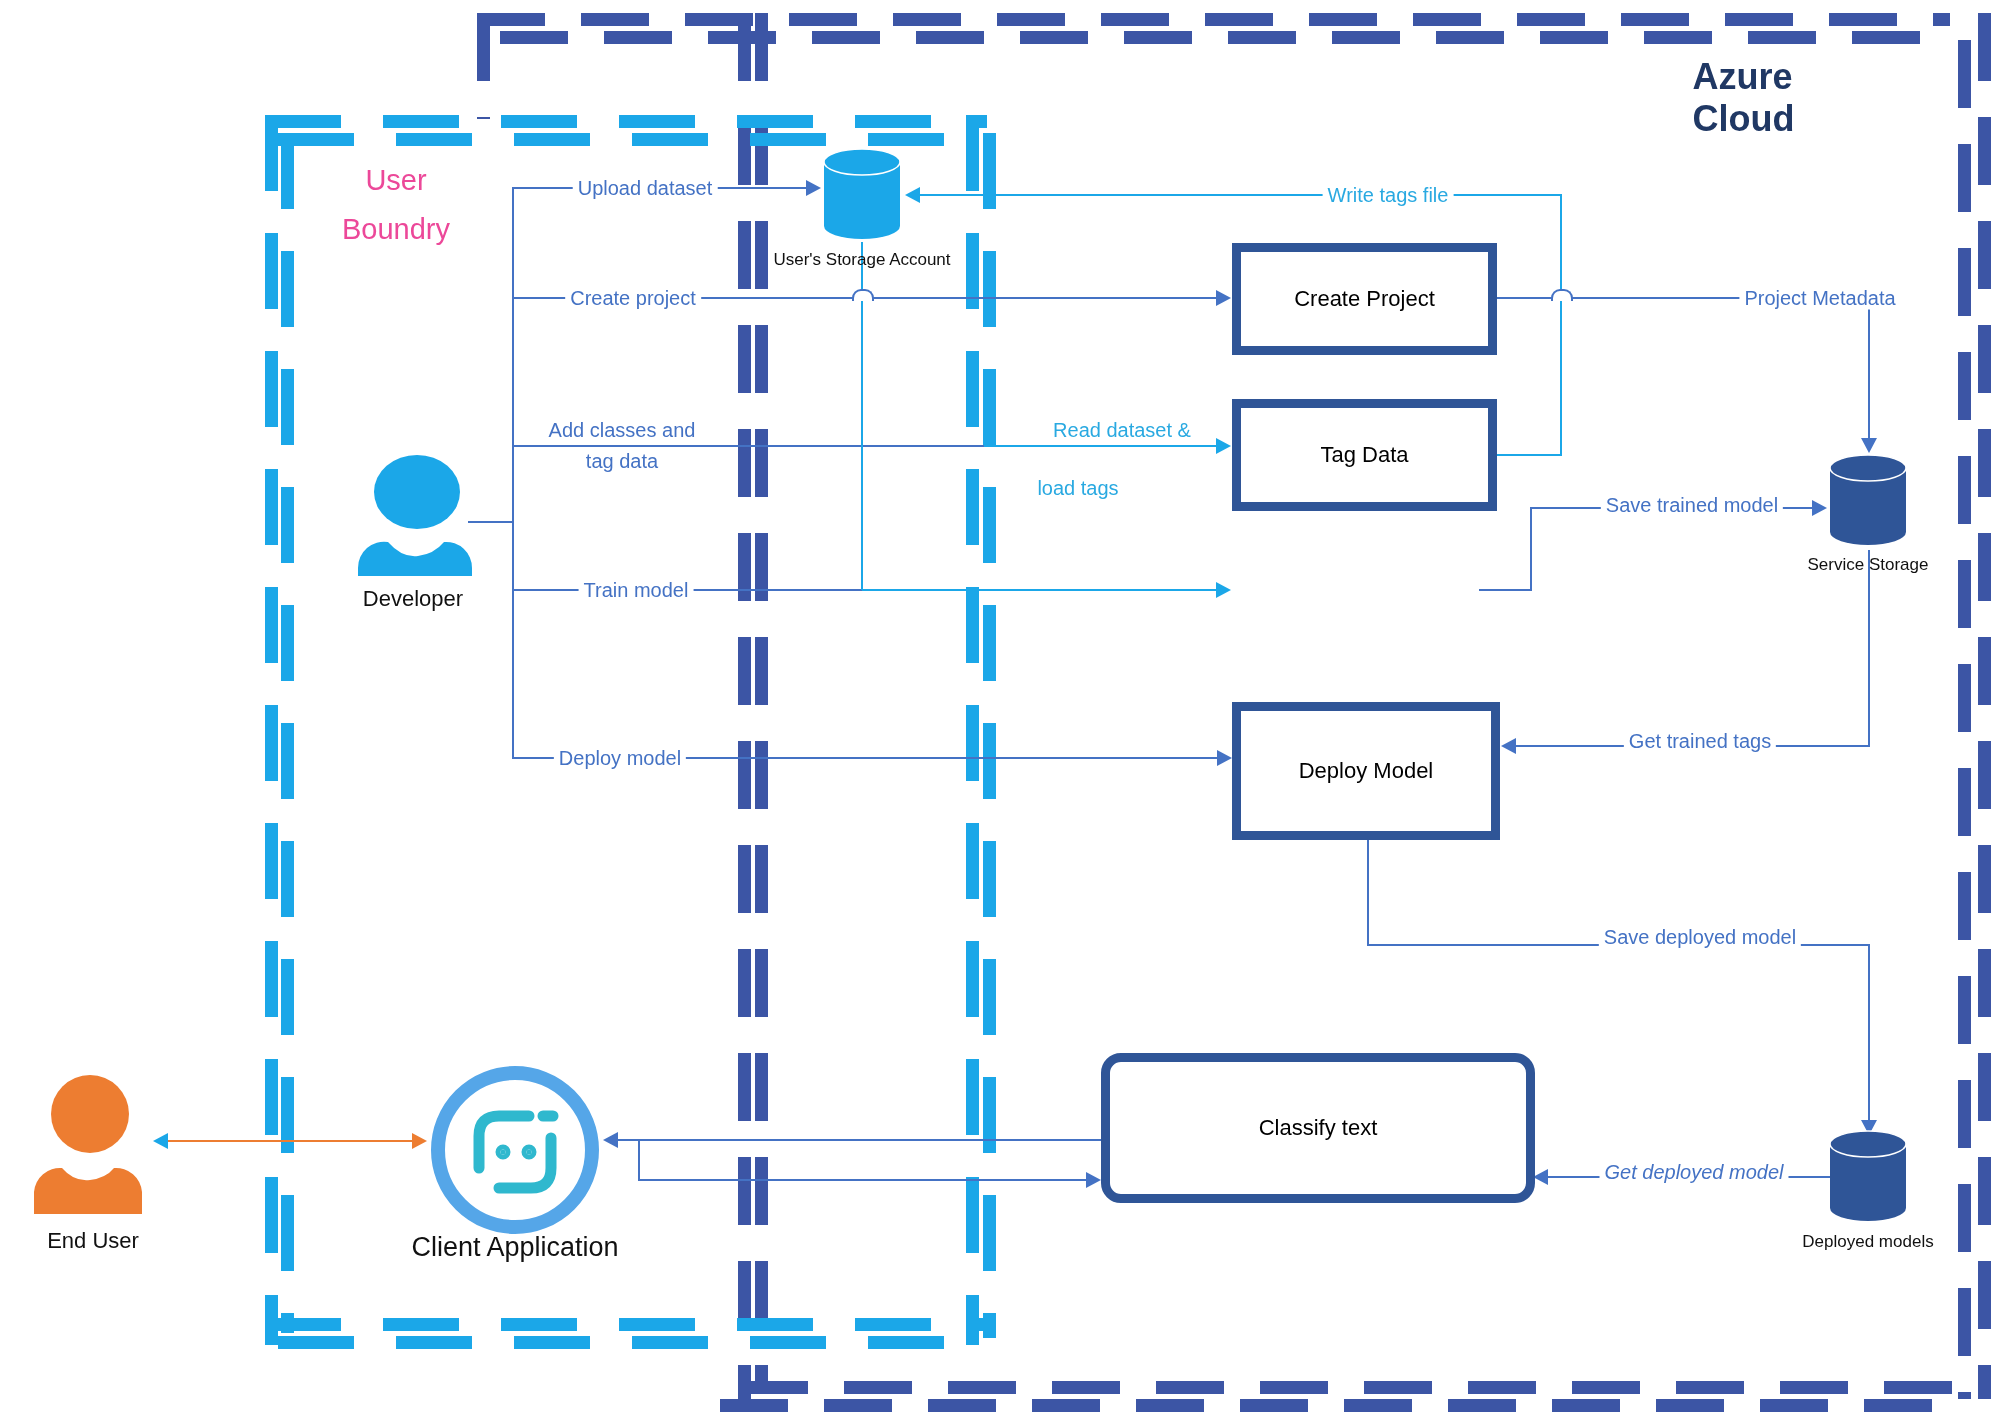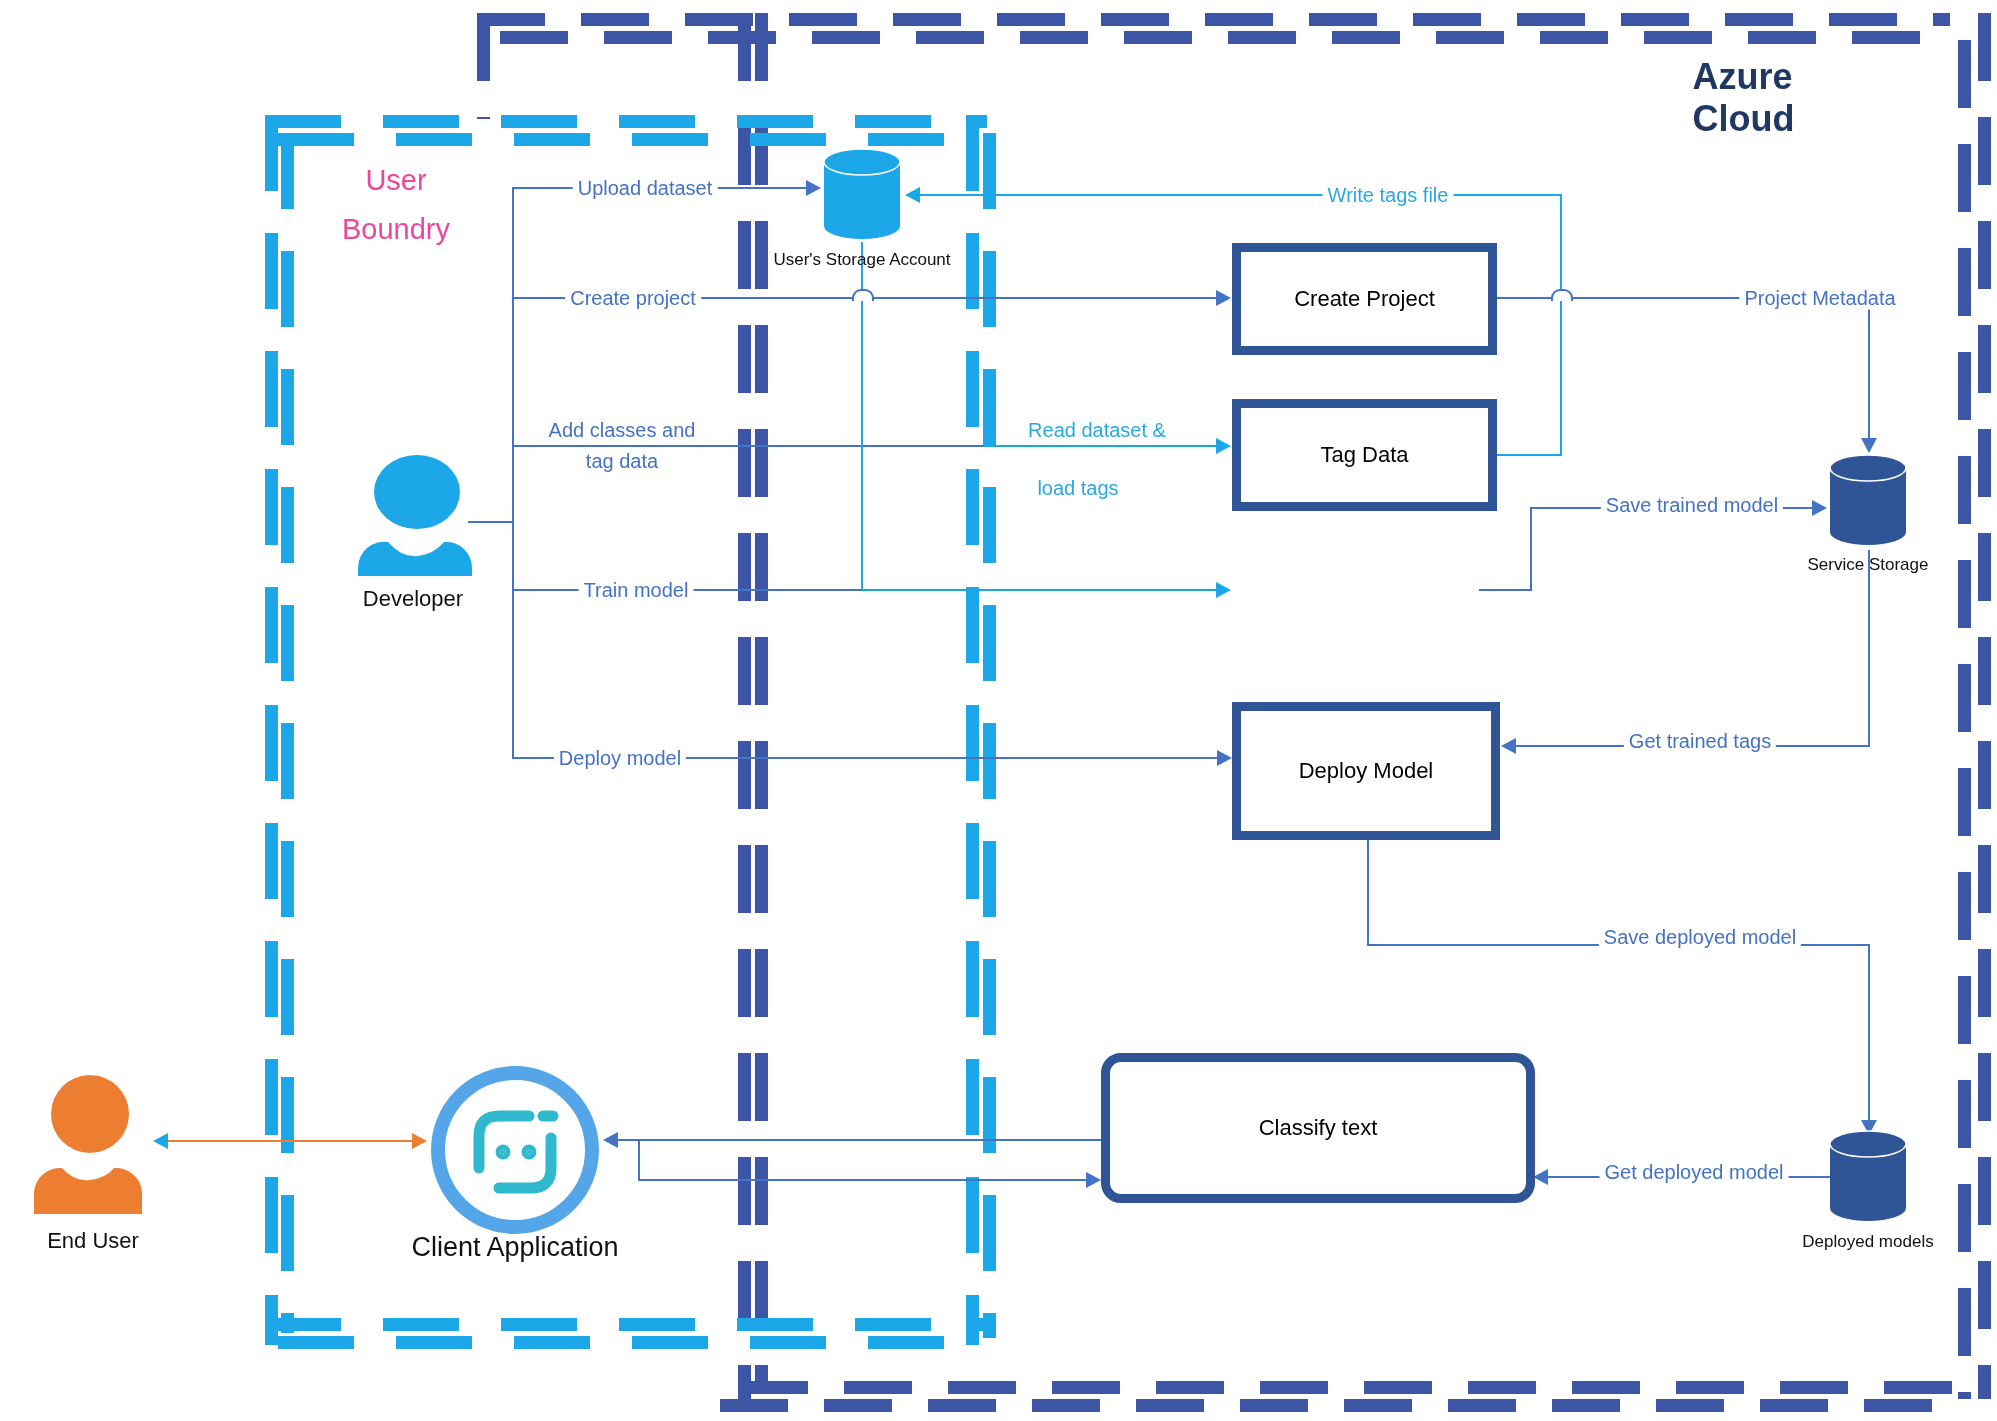--- a/index.html
+++ b/index.html
@@ -138,21 +138,21 @@
   <div class="lnH c-dk" style="left:512px;top:297px;width:706px;"></div>
   <div class="ar arR" style="left:1216px;top:290px;"></div>
   <div class="hop" style="left:852px;top:289px;"></div>
   <div class="lbl" style="left:633px;top:298px;">Create project</div>
 
   <div class="lnH c-dk" style="left:512px;top:445px;width:472px;"></div>
   <div class="lnH c-cy" style="left:984px;top:445px;width:232px;"></div>
   <div class="ar arR cy" style="left:1216px;top:438px;"></div>
   <div class="lbl" style="left:622px;top:430px;">Add classes and</div>
   <div class="lbl" style="left:622px;top:461px;">tag data</div>
-  <div class="lbl cy" style="left:1097px;top:430px;">Read dataset &amp;</div>
+  <div class="lbl cy" style="left:1122px;top:430px;">Read dataset &amp;</div>
   <div class="lbl cy" style="left:1078px;top:488px;">load tags</div>
 
   <div class="lnH c-dk" style="left:512px;top:589px;width:350px;"></div>
   <div class="lnH c-cy" style="left:862px;top:589px;width:354px;"></div>
   <div class="ar arR cy" style="left:1216px;top:582px;"></div>
   <div class="lbl" style="left:636px;top:590px;">Train model</div>
 
   <div class="lnH c-dk" style="left:512px;top:757px;width:705px;"></div>
   <div class="ar arR" style="left:1217px;top:750px;"></div>
   <div class="lbl" style="left:620px;top:758px;">Deploy model</div>
@@ -183,21 +183,21 @@
   <div class="lbl" style="left:1700px;top:741px;">Get trained tags</div>
 
   <div class="lnV c-dk" style="left:1367px;top:822px;height:122px;"></div>
   <div class="lnH c-dk" style="left:1367px;top:944px;width:503px;"></div>
   <div class="lnV c-dk" style="left:1868px;top:944px;height:180px;"></div>
   <div class="ar arD" style="left:1861px;top:1120px;"></div>
   <div class="lbl" style="left:1700px;top:937px;">Save deployed model</div>
 
   <div class="lnH c-dk" style="left:1548px;top:1176px;width:284px;"></div>
   <div class="ar arL" style="left:1533px;top:1169px;"></div>
-  <div class="lbl" style="left:1694px;top:1172px;">Get deployed model</div>
+  <div class="lbl" style="left:1694px;top:1172px;font-style:italic;">Get deployed model</div>
 
   <div class="lnH c-dk" style="left:618px;top:1139px;width:483px;"></div>
   <div class="ar arL" style="left:603px;top:1132px;"></div>
   <div class="lnV c-dk" style="left:638px;top:1139px;height:41px;"></div>
   <div class="lnH c-dk" style="left:638px;top:1179px;width:448px;"></div>
   <div class="ar arR" style="left:1086px;top:1172px;"></div>
 
   <div class="lnH c-or" style="left:168px;top:1140px;width:246px;"></div>
   <div class="ar arL cy" style="left:153px;top:1133px;"></div>
   <div class="ar arR or" style="left:412px;top:1133px;"></div>

